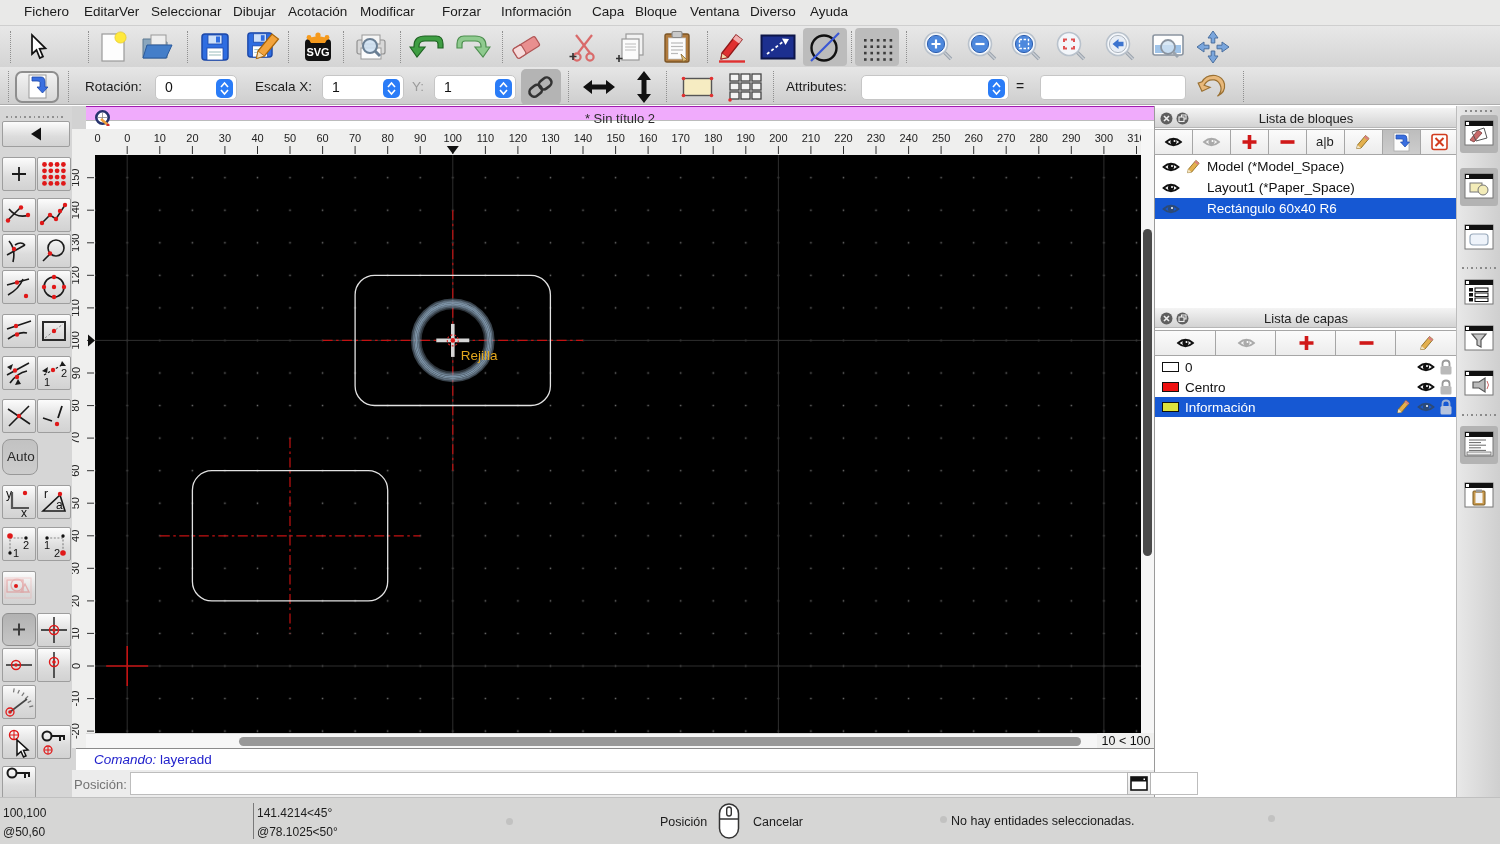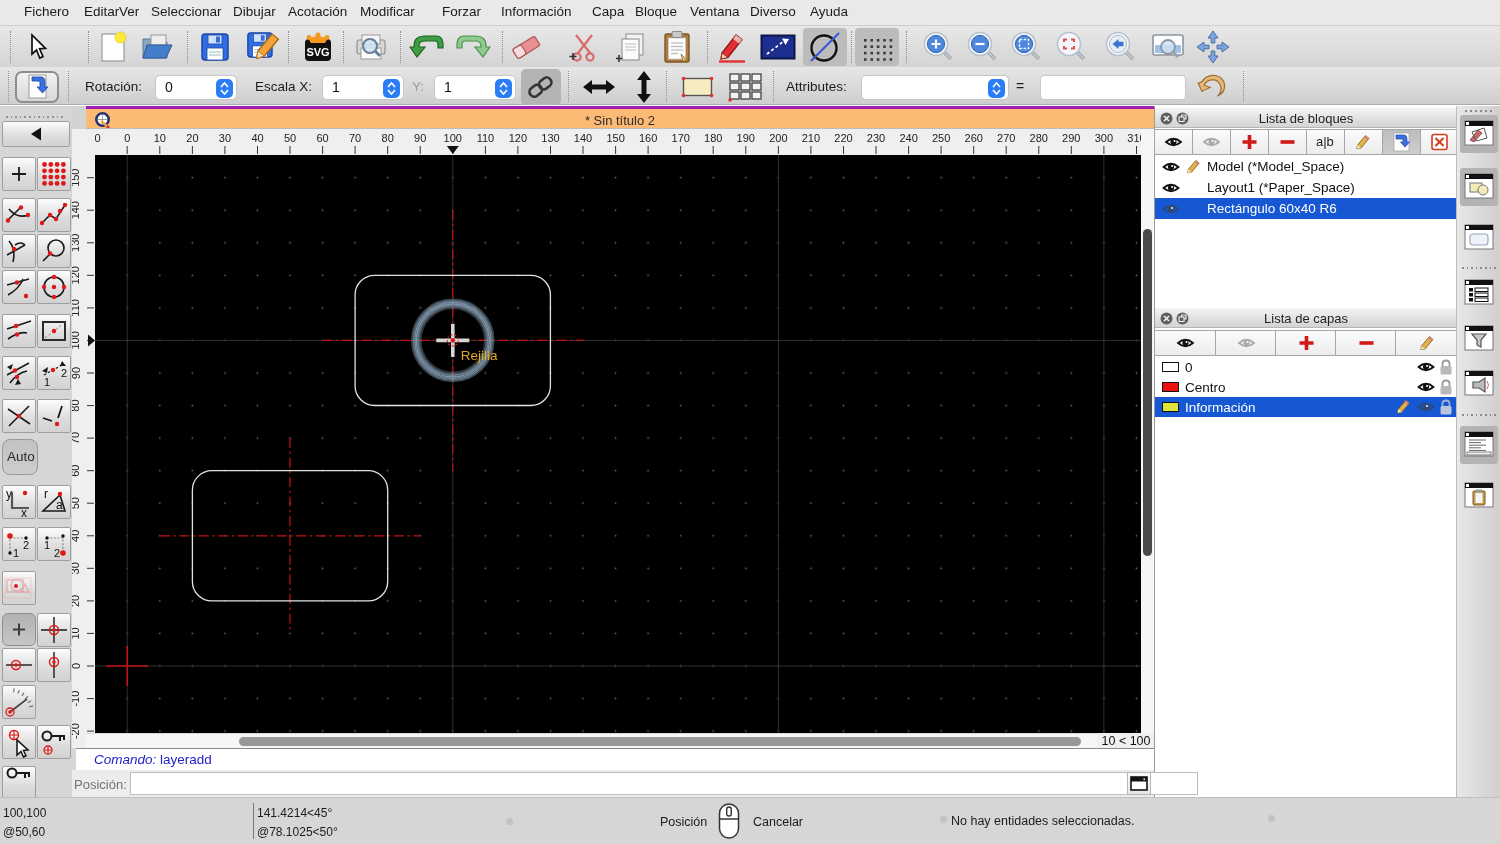--- a/index.html
+++ b/index.html
@@ -6,21 +6,21 @@
 .abs{position:absolute;}
 #menubar{position:absolute;left:0;top:0;width:1500px;height:25px;background:#e9e9e8;font-size:13.5px;color:#1b1b1b;}
 #menubar span{position:absolute;top:4px;}
 #tb1{position:absolute;left:0;top:25px;width:1500px;height:53px;background:linear-gradient(#e8e8e8,#cfcfcf);border-top:1px solid #cfcfcf;border-bottom:1px solid #b0b0b0;}
 #tb2{position:absolute;left:0;top:67px;width:1500px;height:38px;background:linear-gradient(#e6e6e6,#cecece);border-bottom:1px solid #adadad;padding-left:44px;}
 .vsep{position:absolute;width:1px;border-left:1px dotted #8f8f8f;}
 .icon{position:absolute;}
 #sidebar{position:absolute;left:0;top:106px;width:72px;height:691px;background:#d6d6d6;}
 .sbtn{position:absolute;width:34px;height:34px;background:linear-gradient(#fcfcfc,#dcdcdc 60%,#d2d2d2);border:1px solid #9e9e9e;border-radius:2px;}
 #vruler{position:absolute;left:72px;top:129px;width:23px;height:619px;background:#efefee;}
-#titlebar{position:absolute;left:86px;top:106px;width:1068px;height:23px;background:#fdba74;border-top:3px solid #a21caf;border-bottom:1px solid #bcbcbc;}
+#titlebar{position:absolute;left:86px;top:106px;width:1068px;height:15px;background:#f0abfc;border-top:1px solid #a21caf;border-bottom:1px solid #bcbcbc;}
 #titlebar .t{position:absolute;left:0;right:0;top:4px;text-align:center;font-size:13px;color:#2c2c2c;}
 #hruler{position:absolute;left:86px;top:129px;width:1055px;height:26px;background:#efefee;overflow:hidden;}
 #canvas{position:absolute;left:95px;top:155px;width:1046px;height:578px;background:#000;}
 #hscroll{position:absolute;left:86px;top:733px;width:1011px;height:15px;background:#f6f6f6;border-top:1px solid #d8d8d8;}
 #hthumb{position:absolute;left:153px;top:3px;width:842px;height:9px;background:#989898;border-radius:5px;}
 #vscroll{position:absolute;left:1141px;top:129px;width:13px;height:604px;background:#f6f6f6;}
 #vthumb{position:absolute;left:2px;top:100px;width:9px;height:327px;background:#4a4a4a;border-radius:5px;}
 #zoomtxt{position:absolute;left:1097px;top:733px;width:57px;height:15px;background:#efefee;font-size:12.5px;color:#111;text-align:right;padding-top:1px;}
 #rpanel{position:absolute;left:1154px;top:106px;width:302px;height:691px;background:#fff;border-left:1px solid #9a9a9a;}
 .phead{position:absolute;left:0;width:302px;height:20px;background:linear-gradient(#f4f4f4,#d3d3d3);border-bottom:1px solid #b6b6b6;}

